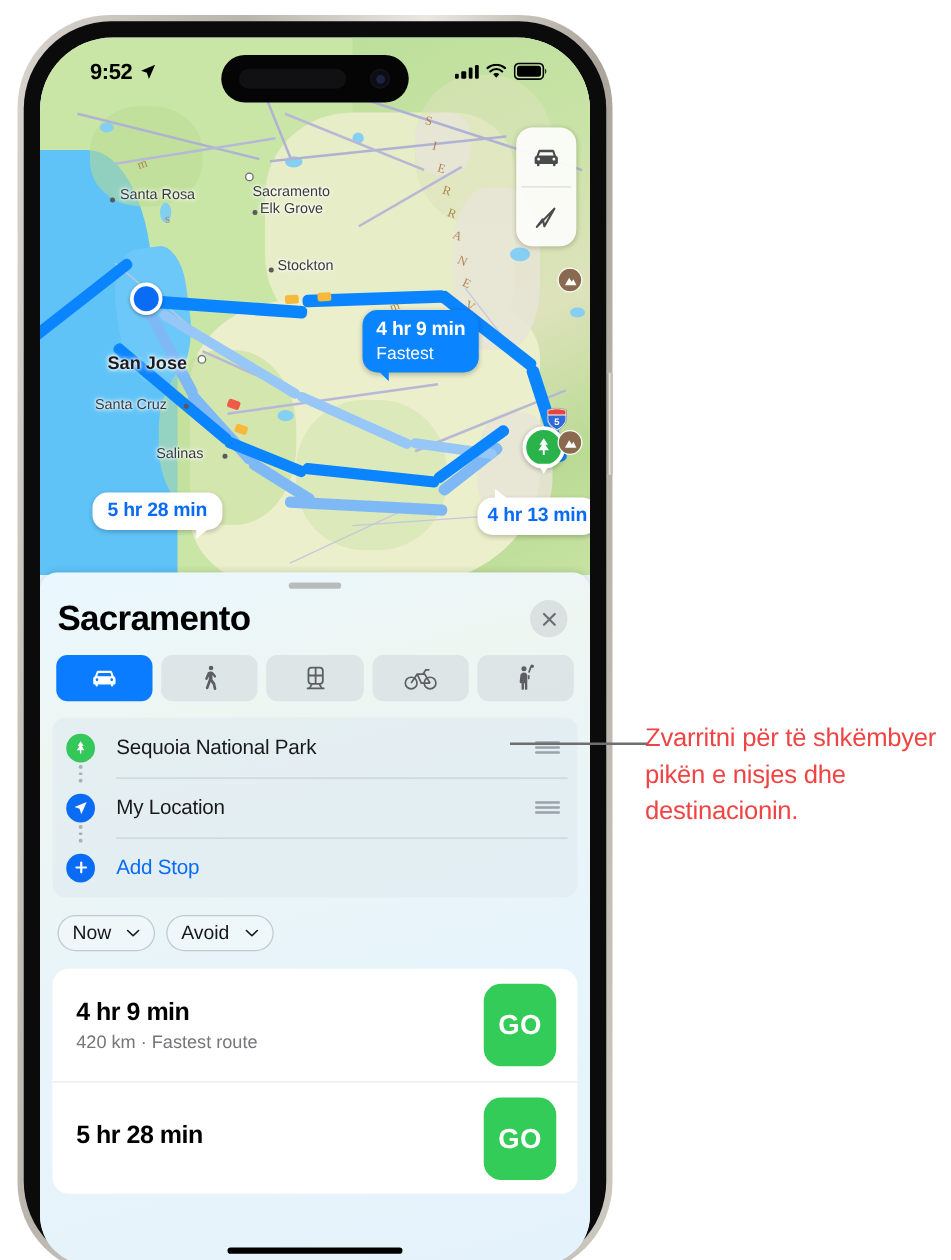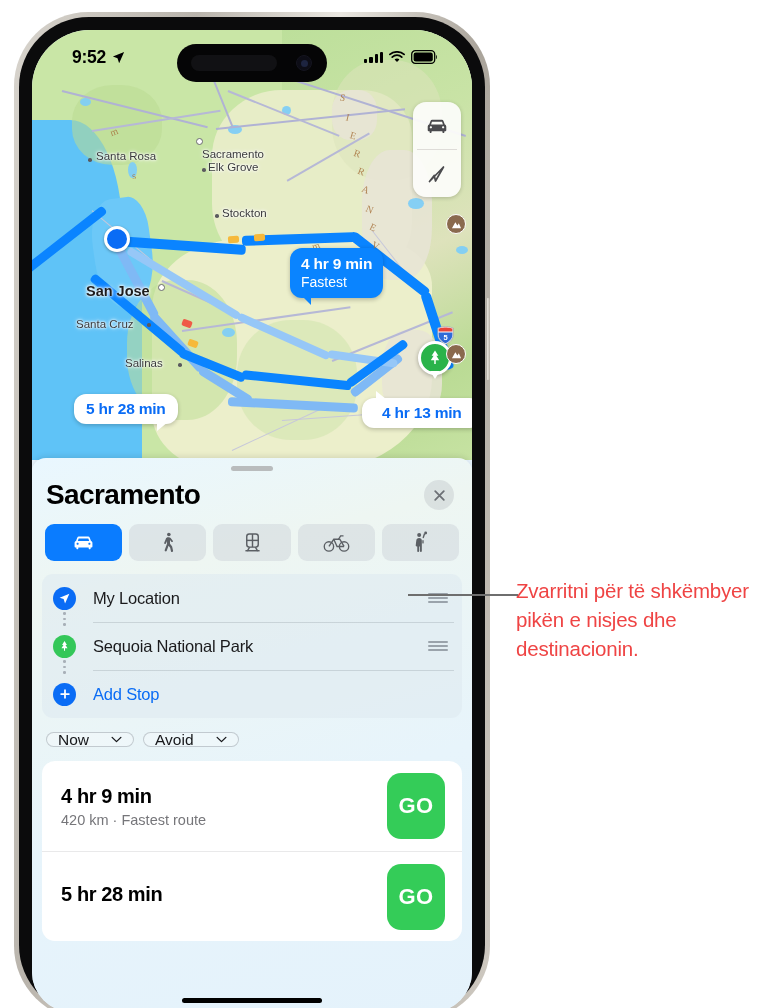--- a/index.html
+++ b/index.html
@@ -326,24 +326,24 @@
   }
   .dots-conn {
     position: absolute; left: 21px;
     width: 2.5px;
     display: flex; flex-direction: column; gap: 3px; align-items: center;
   }
   .dots-conn span { width: 2.5px; height: 2.5px; border-radius: 50%; background: #a8b0b8; }
 
   .chips { display: flex; gap: 9px; padding: 14px 0 0 14px; }
   .chip {
-    height: 15px; border-radius: 15px;
+    height: 29px; border-radius: 15px;
     border: 1px solid rgba(120,130,140,.38);
     background: rgba(255,255,255,.25);
-    display: flex; align-items: center; gap: 22px;
+    display: flex; align-items: center; gap: 12px;
     padding: 0 11px;
     font-size: 15.5px; color: #16171a;
   }
 
   .opt-card {
     margin: 14px 10px 0;
     background: #fff;
     border-radius: 13px;
     overflow: hidden;
   }
@@ -532,21 +532,21 @@
             <path d="M2 20 L9.5 7 L14 14 L17 9.5 L22 20 Z"></path>
           </svg>
       </div>
 
       <div class="callout primary" style="left:258px;top:218px;">
         <div class="t1">4 hr 9 min</div>
         <div class="t2">Fastest</div>
         <div class="tail" style="left:12px;bottom:-7px;border-left:9px solid transparent;border-right:0 solid transparent;border-top:9px solid #0a84ff;"></div>
       </div>
 
-      <div class="callout plain" style="left:330px;top:368px;padding:6px 20px;">
+      <div class="callout plain" style="left:350px;top:368px;padding:6px 8px;">
         <div class="t1">4 hr 13 min</div>
         <div class="tail" style="left:14px;top:-7px;border-right:10px solid transparent;border-left:0 solid transparent;border-bottom:8px solid #fff;"></div>
       </div>
 
       <div class="callout plain" style="left:42px;top:364px;padding:6px 12px;">
         <div class="t1">5 hr 28 min</div>
         <div class="tail" style="right:10px;bottom:-7px;border-left:0 solid transparent;border-right:11px solid transparent;border-top:9px solid #fff;"></div>
       </div>
 
       <div class="map-ctrl">
@@ -655,48 +655,48 @@
             <span></span>
             <span></span>
         </div>
         <div class="dots-conn" style="top:86px;">
           <span></span>
             <span></span>
             <span></span>
         </div>
 
         <div class="wp-row">
+          <span class="wp-icon park">
+            <svg width="13" height="13" viewBox="0 0 24 24" fill="#fff">
+                <path d="M12 2 L16.5 9 L13.8 9 L17.6 15 L13 15 L13 20 L11 20 L11 15 L6.4 15 L10.2 9 L7.5 9 Z"></path>
+              </svg>
+          </span>
+          <span class="wp-label">Sequoia National Park</span>
+          <span class="drag-handle">
+            <i style="top:1px"></i>
+              <i style="top:5px"></i>
+              <i style="top:9px"></i>
+          </span>
+        </div>
+
+        <div class="wp-row">
           <span class="wp-icon loc">
             <svg width="13" height="13" viewBox="0 0 24 24" fill="#fff">
                 <path d="M21 3 L3 10.5 L10.4 13.1 L13 21 Z"></path>
               </svg>
           </span>
           <span class="wp-label">My Location</span>
           <span class="drag-handle">
             <i style="top:1px"></i>
               <i style="top:5px"></i>
               <i style="top:9px"></i>
           </span>
         </div>
 
         <div class="wp-row">
-          <span class="wp-icon park">
-            <svg width="13" height="13" viewBox="0 0 24 24" fill="#fff">
-                <path d="M12 2 L16.5 9 L13.8 9 L17.6 15 L13 15 L13 20 L11 20 L11 15 L6.4 15 L10.2 9 L7.5 9 Z"></path>
-              </svg>
-          </span>
-          <span class="wp-label">Sequoia National Park</span>
-          <span class="drag-handle">
-            <i style="top:1px"></i>
-              <i style="top:5px"></i>
-              <i style="top:9px"></i>
-          </span>
-        </div>
-
-        <div class="wp-row">
           <span class="wp-icon add">
             <svg width="14" height="14" viewBox="0 0 16 16" stroke="#fff" stroke-width="2" stroke-linecap="round">
                 <path d="M8 3.6 L8 12.4 M3.6 8 L12.4 8"></path>
               </svg>
           </span>
           <span class="wp-label link">Add Stop</span>
         </div>
       </div>
 
       <div class="chips">

